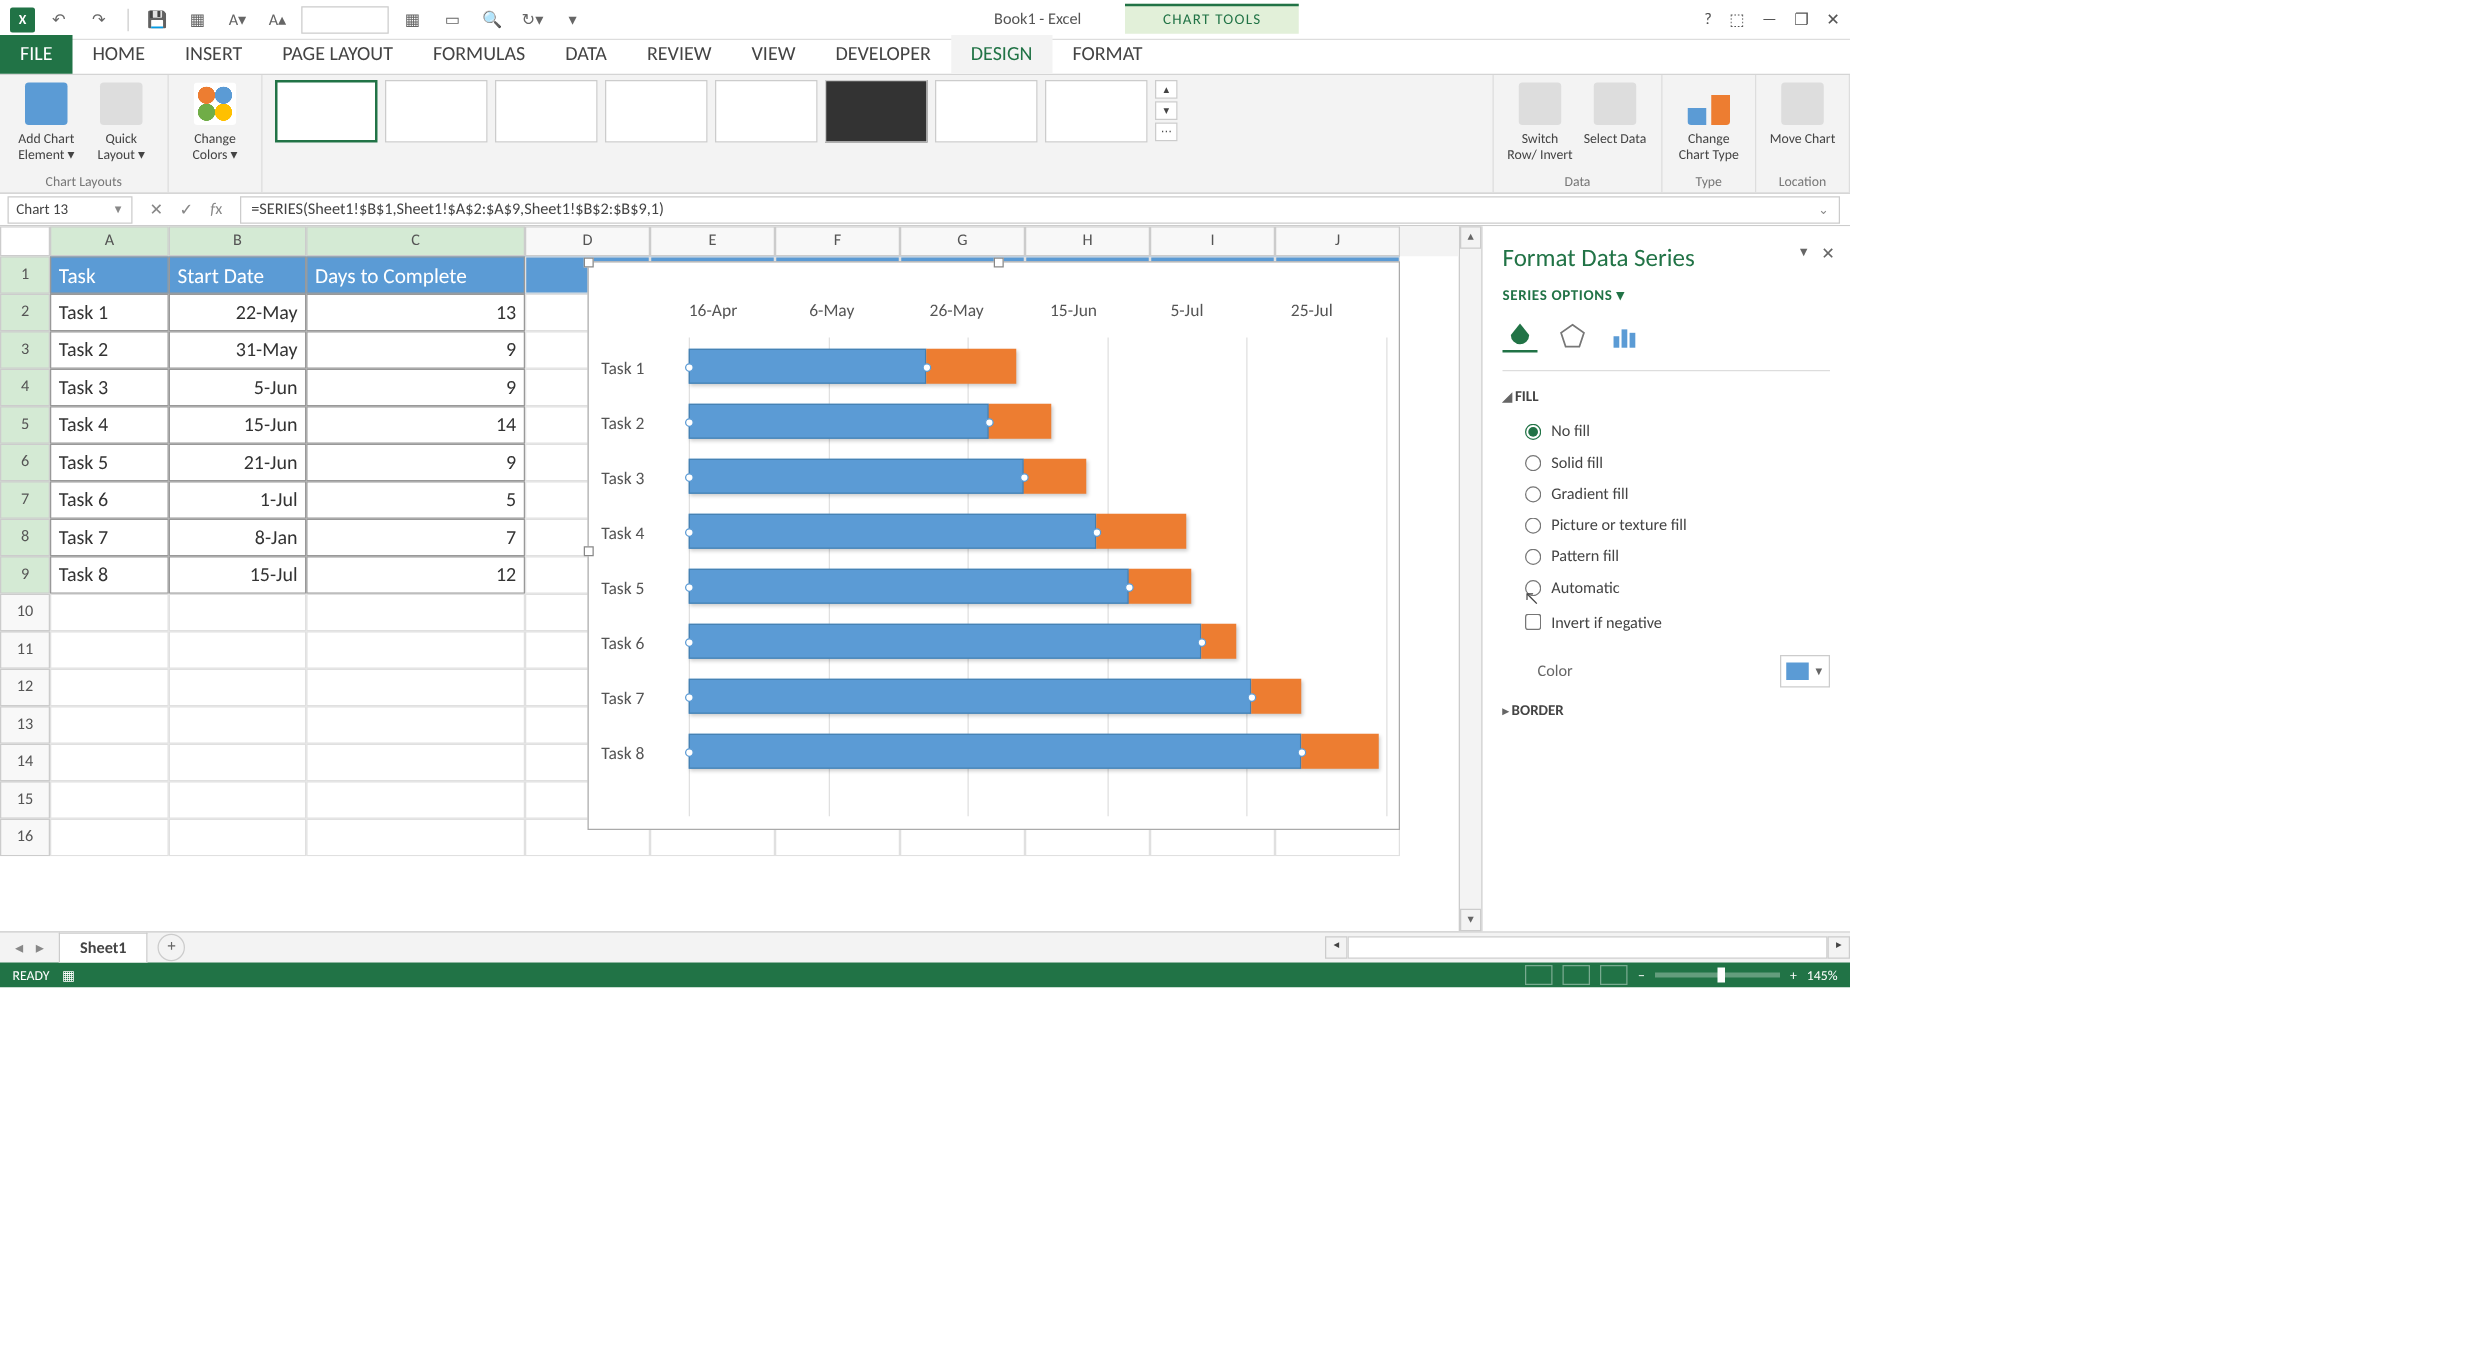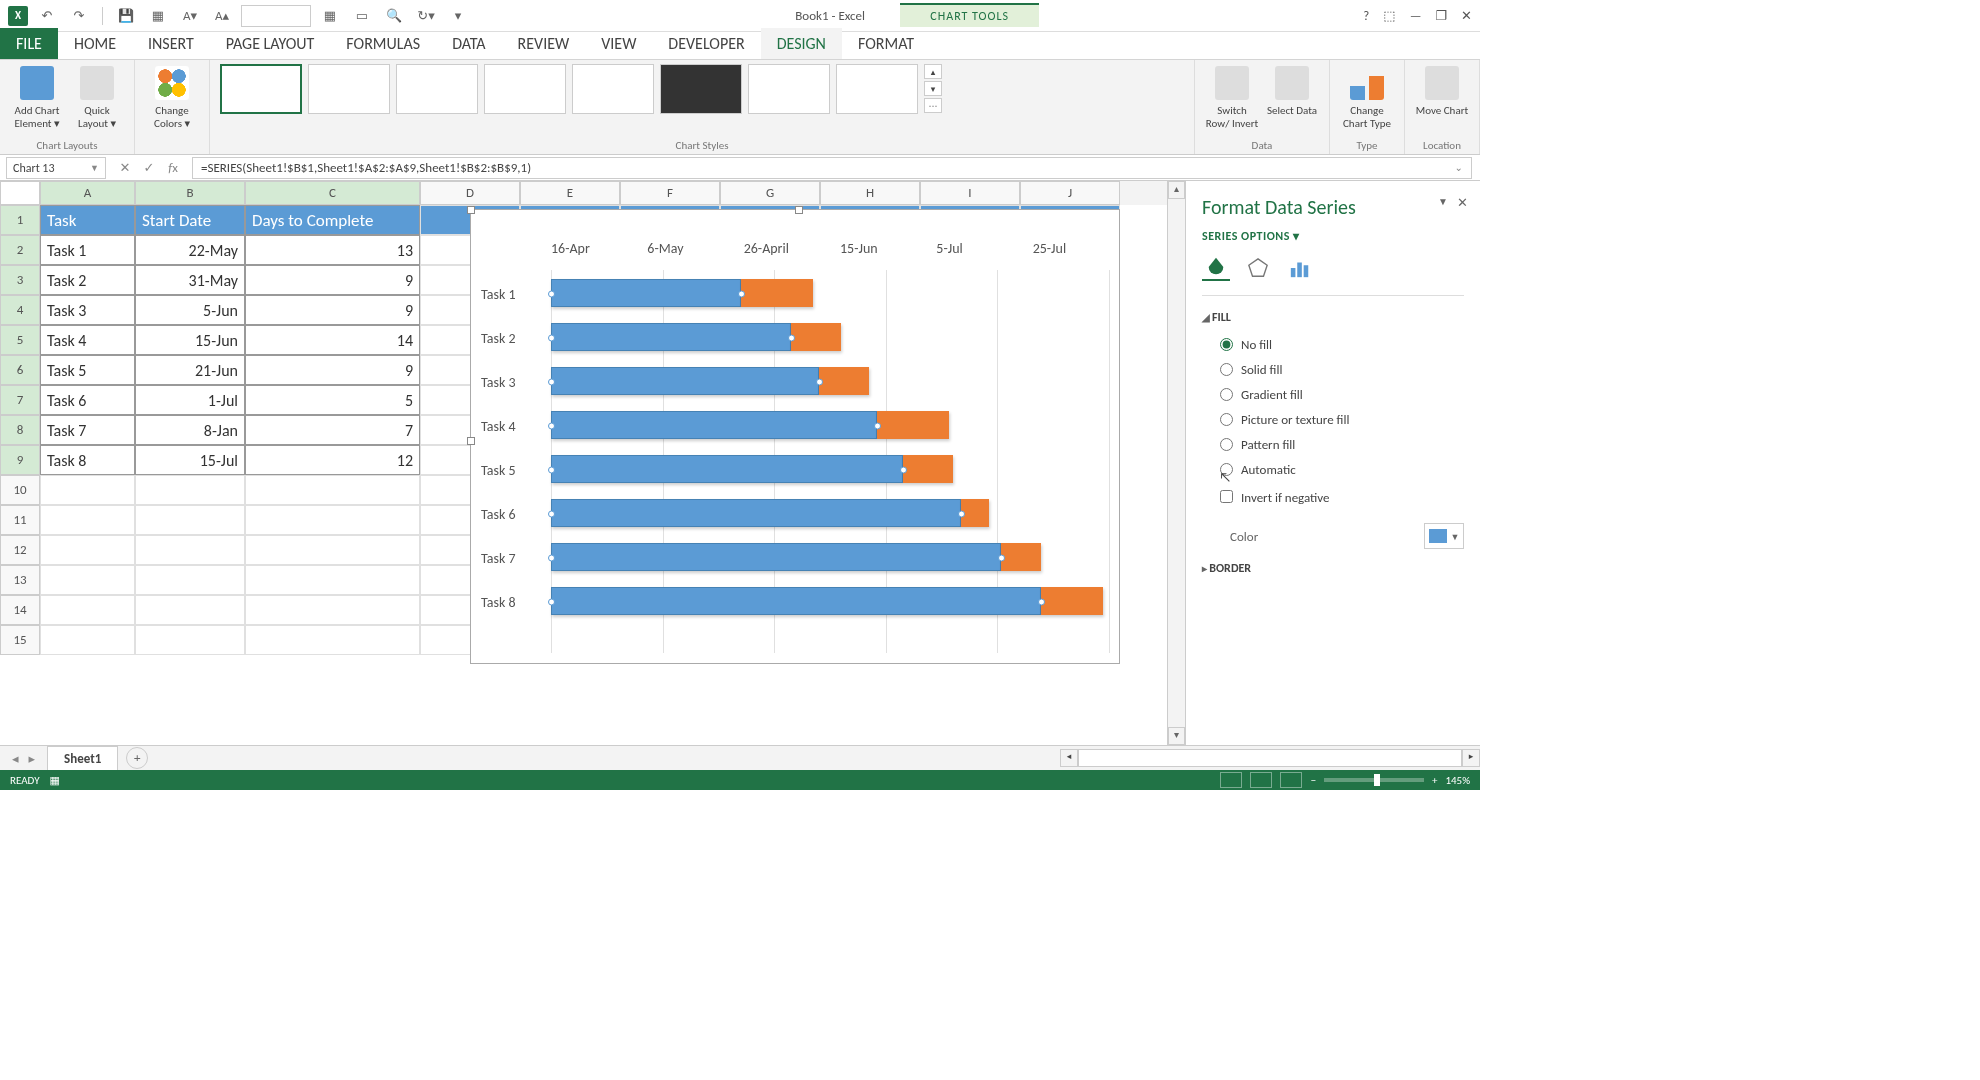--- a/index.html
+++ b/index.html
@@ -193,21 +193,20 @@
       <div class="style-thumb"></div>
       <div class="style-thumb dark"></div>
       <div class="style-thumb"></div>
       <div class="style-thumb"></div>
       <div class="scroll-arrows">
         <div>▴</div>
         <div>▾</div>
         <div>⋯</div>
       </div>
     </div>
-    <div class="label">Chart Styles</div>
   </div>
   <div class="group">
     <div class="buttons">
       <div class="bigbtn"><div class="ico"></div><span>Switch Row/ Invert</span></div>
       <div class="bigbtn"><div class="ico"></div><span>Select Data</span></div>
     </div>
     <div class="label">Data</div>
   </div>
   <div class="group">
     <div class="buttons">
@@ -444,39 +443,52 @@
             <div class="cell" style="width: 110px;"></div>
             <div class="cell" style="width: 175px;"></div>
             <div class="cell" style="width: 100px;"></div>
             <div class="cell" style="width: 100px;"></div>
             <div class="cell" style="width: 100px;"></div>
             <div class="cell" style="width: 100px;"></div>
             <div class="cell" style="width: 100px;"></div>
             <div class="cell" style="width: 100px;"></div>
             <div class="cell" style="width: 100px;"></div>
           </div>
+          <div class="row">
+            <div class="rh">16</div>
+            <div class="cell" style="width: 95px;"></div>
+            <div class="cell" style="width: 110px;"></div>
+            <div class="cell" style="width: 175px;"></div>
+            <div class="cell" style="width: 100px;"></div>
+            <div class="cell" style="width: 100px;"></div>
+            <div class="cell" style="width: 100px;"></div>
+            <div class="cell" style="width: 100px;"></div>
+            <div class="cell" style="width: 100px;"></div>
+            <div class="cell" style="width: 100px;"></div>
+            <div class="cell" style="width: 100px;"></div>
+          </div>
         </div>
 
       <div class="chart-overlay">
         <div class="chart-selhandle" style="top:-4px;left:-4px"></div>
         <div class="chart-selhandle" style="top:-4px;left:50%"></div>
         <div class="chart-selhandle" style="top:50%;left:-4px"></div>
         <div class="chart-inner">
           <div class="chart-grid" id="chartgrid">
               <div class="vg" style="left: 0%;"></div>
               <div class="vg" style="left: 20%;"></div>
               <div class="vg" style="left: 40%;"></div>
               <div class="vg" style="left: 60%;"></div>
               <div class="vg" style="left: 80%;"></div>
               <div class="vg" style="left: 100%;"></div>
             </div>
           <div class="chart-axis" id="chartaxis">
               <span>16-Apr</span>
               <span>6-May</span>
-              <span>26-April</span>
+              <span>26-May</span>
               <span>15-Jun</span>
               <span>5-Jul</span>
               <span>25-Jul</span>
             </div>
           <div class="chart-bars" id="chartbars">
               <div class="chart-row">
                 <div class="clabel">Task 1</div>
                 <div class="ctrack">
                   <div class="bar1" style="width: 190px;"></div>
                   <div class="bar2" style="left: 190px; width: 72px;"></div>

